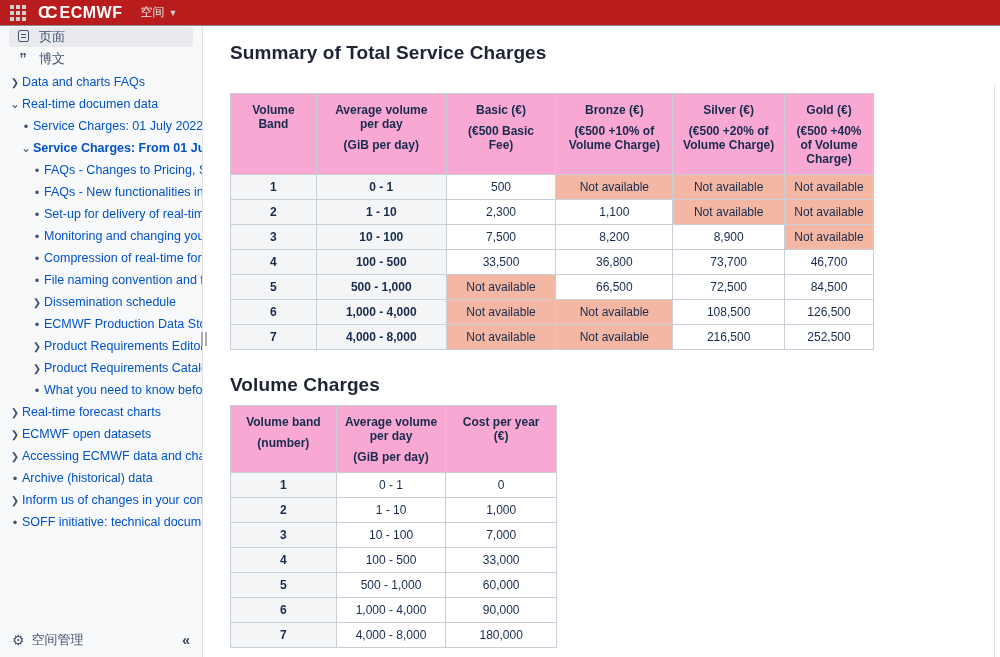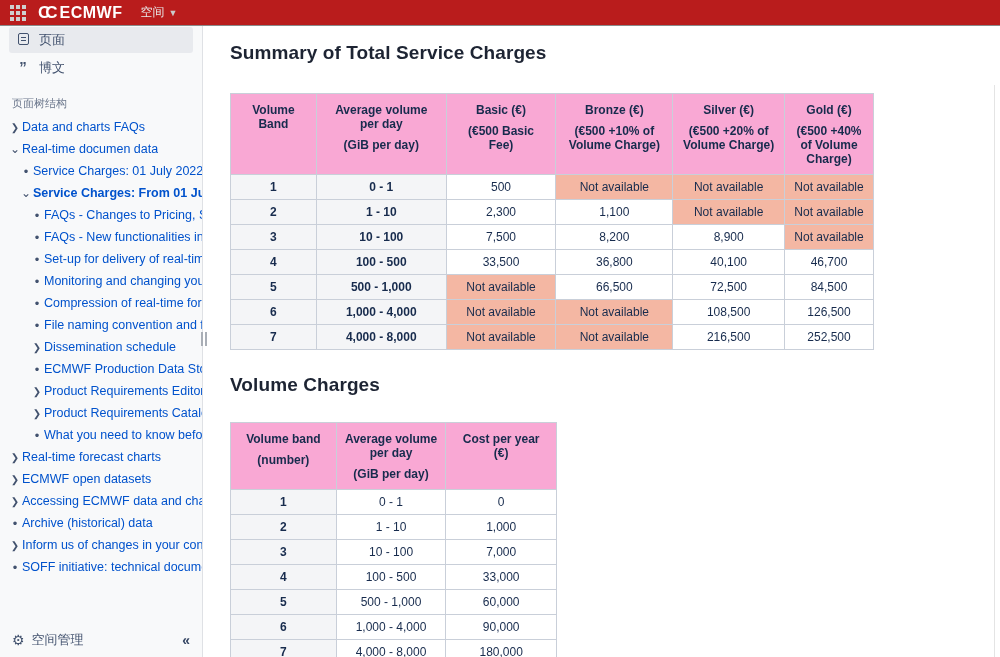--- a/index.html
+++ b/index.html
@@ -20,21 +20,21 @@
 
   
   .sidebar { position:absolute; top:25px; left:0; bottom:0; width:203px; background:#f8f9fa;
     border-right:1px solid #dfe1e5; overflow:hidden; }
   .space-header { display:flex; align-items:center; gap:10px; padding:13px 12px 12px; }
   .space-icon { width:30px; height:30px; background:#fff; border-radius:4px; border:1px solid #e3e5e8;
     display:flex; align-items:center; justify-content:center; flex:none; }
   .space-icon svg { display:block; }
   .space-name { color:#0052cc; font-size:13px; cursor:pointer; }
   .nav { padding:2px 9px 0; }
-  .nav-item { display:flex; align-items:center; gap:8px; height:26px; border-radius:3px;
+  .nav-item { display:flex; align-items:center; gap:8px; height:20px; border-radius:3px;
     padding:0 6px; font-size:13px; color:#42526e; cursor:pointer; margin-bottom:2px; }
   .nav-item.sel { background:#e8eaee; }
   .nav-ic { width:16px; text-align:center; color:#42526e; font-size:12px; flex:none; }
   .page-glyph { display:inline-block; width:11px; height:12px; border:1.4px solid #42526e; border-radius:2px;
     position:relative; }
   .page-glyph:before { content:""; position:absolute; left:2px; right:2px; top:3px; height:1.2px; background:#42526e; box-shadow:0 3px 0 #42526e; }
   .quote-glyph { font-weight:800; font-size:15px; line-height:10px; color:#42526e; }
   .tree-label { font-size:11px; color:#6b778c; padding:13px 12px 5px; }
   .tree { font-size:12.5px; }
   .tree-item { display:flex; align-items:center; height:22px; color:#0052cc; cursor:pointer; white-space:nowrap; overflow:hidden; }
@@ -48,21 +48,21 @@
   .side-footer .mg { cursor:pointer; }
   .collapse { margin-left:auto; color:#344563; font-weight:bold; font-size:14px; cursor:pointer; }
   .drag-handle { position:absolute; left:201px; top:332px; width:7px; height:14px; display:flex; gap:2px; cursor:col-resize; z-index:40; }
   .drag-handle i { width:2px; height:100%; background:#a9aeb6; display:block; }
 
   
   .main { position:absolute; top:25px; left:204px; right:0; bottom:0; background:#fff;
     padding:17px 0 0 26px; overflow:hidden; }
   .main h1 { font-size:19px; font-weight:600; color:#1d2433; letter-spacing:.1px; }
   .h1a { margin-bottom:29px; }
-  .h2a { margin-top:24px; margin-bottom:26px; }
+  .h2a { margin-top:24px; margin-bottom:9px; }
   .right-rail { position:absolute; top:60px; right:5px; bottom:0; width:1px; background:#e4e4e4; }
 
   table.ctable { border-collapse:collapse; font-size:12px; color:#172b4d; }
   .ctable th, .ctable td { border:1px solid #c9cfd9; text-align:center; vertical-align:middle; }
   .ctable th { background:#f9a8d4; font-weight:bold; vertical-align:top; padding:9px 8px 8px; }
   .ctable th .sub { margin-top:7px; }
   .ctable td { height:25px; padding:2px 8px; background:#fff; }
   .ctable td.rh { background:#f4f5f7; font-weight:bold; }
   .ctable td.na { background:#f4b7a3; }
   .t1 { width:644px; }
@@ -102,21 +102,20 @@
   <div class="nav">
       <div class="nav-item sel">
         <span class="nav-ic"><span class="page-glyph"></span></span>
         <span>页面</span>
       </div>
       <div class="nav-item">
         <span class="nav-ic"><span class="quote-glyph">”</span></span>
         <span>博文</span>
       </div>
     </div>
-  <div class="tree-label">页面树结构</div>
   <div class="tree">
       <div class="tree-item" style="padding-left: 8px;">
         <span class="marker">❯</span>
         <span class="lbl">Data and charts FAQs</span>
       </div>
       <div class="tree-item" style="padding-left: 8px;">
         <span class="marker" style="font-size: 12px; line-height: 8px;">⌄</span>
         <span class="lbl">Real-time documen data</span>
       </div>
       <div class="tree-item" style="padding-left: 19px;">
@@ -268,21 +267,21 @@
           <td>7,500</td>
           <td>8,200</td>
           <td>8,900</td>
           <td class="na">Not available</td>
         </tr>
         <tr>
           <td class="rh">4</td>
           <td class="rh">100 - 500</td>
           <td>33,500</td>
           <td>36,800</td>
-          <td>40,100</td>
+          <td>73,700</td>
           <td>46,700</td>
         </tr>
         <tr>
           <td class="rh">5</td>
           <td class="rh">500 - 1,000</td>
           <td class="na">Not available</td>
           <td>66,500</td>
           <td>72,500</td>
           <td>84,500</td>
         </tr>

